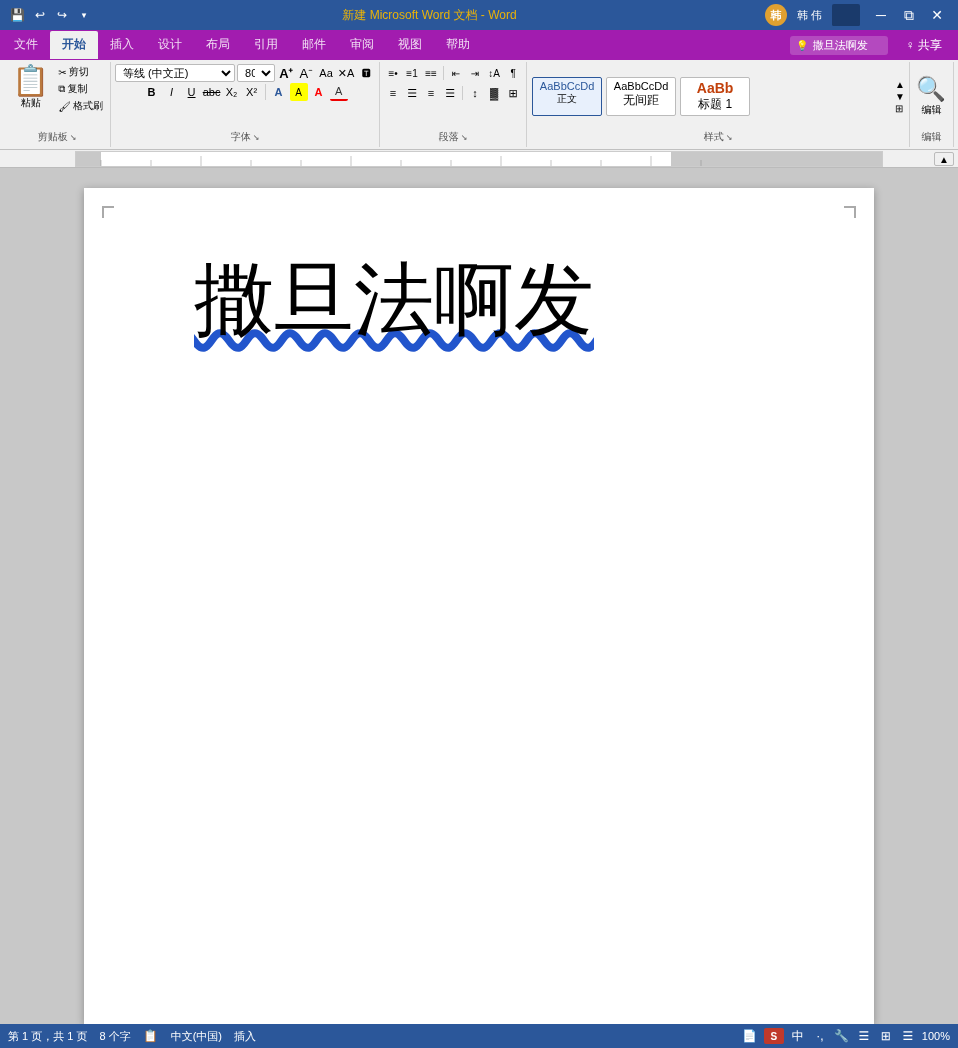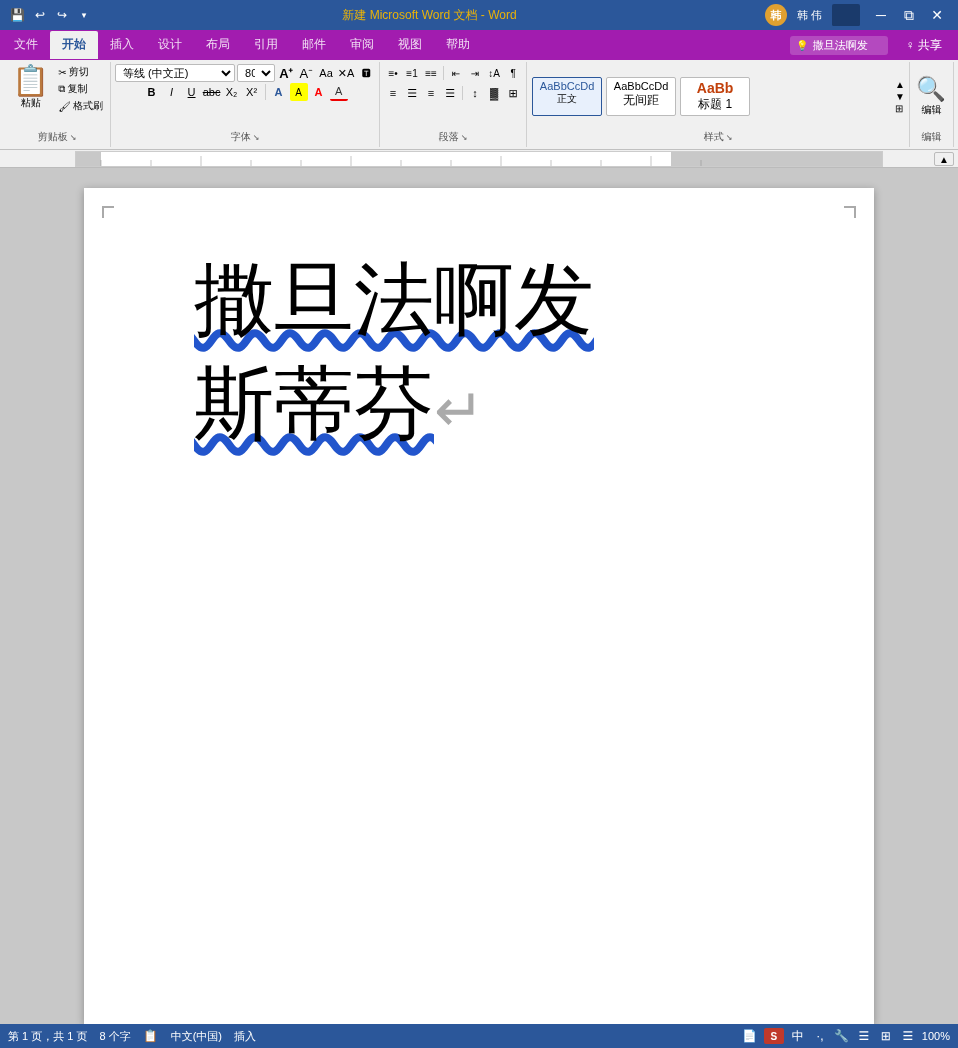--- a/index.html
+++ b/index.html
@@ -418,23 +418,20 @@
   </div>
 
   <div id="doc-area">
     <div id="page">
       <div class="page-corner-tl"></div>
       <div class="page-corner-tr"></div>
       <div class="doc-content">
         <span class="doc-line">
           <span class="wavy-under">撒旦法啊发</span>
         </span>
-        <span class="doc-line">
-          <span class="wavy-under2">斯蒂芬</span><span class="pilcrow">↵</span>
-        </span>
       </div>
     </div>
   </div>
 
   <div id="statusbar">
     <div class="status-left">
       <span>第 1 页，共 1 页</span>
       <span>8 个字</span>
       <span class="status-icon">📋</span>
       <span>中文(中国)</span>

